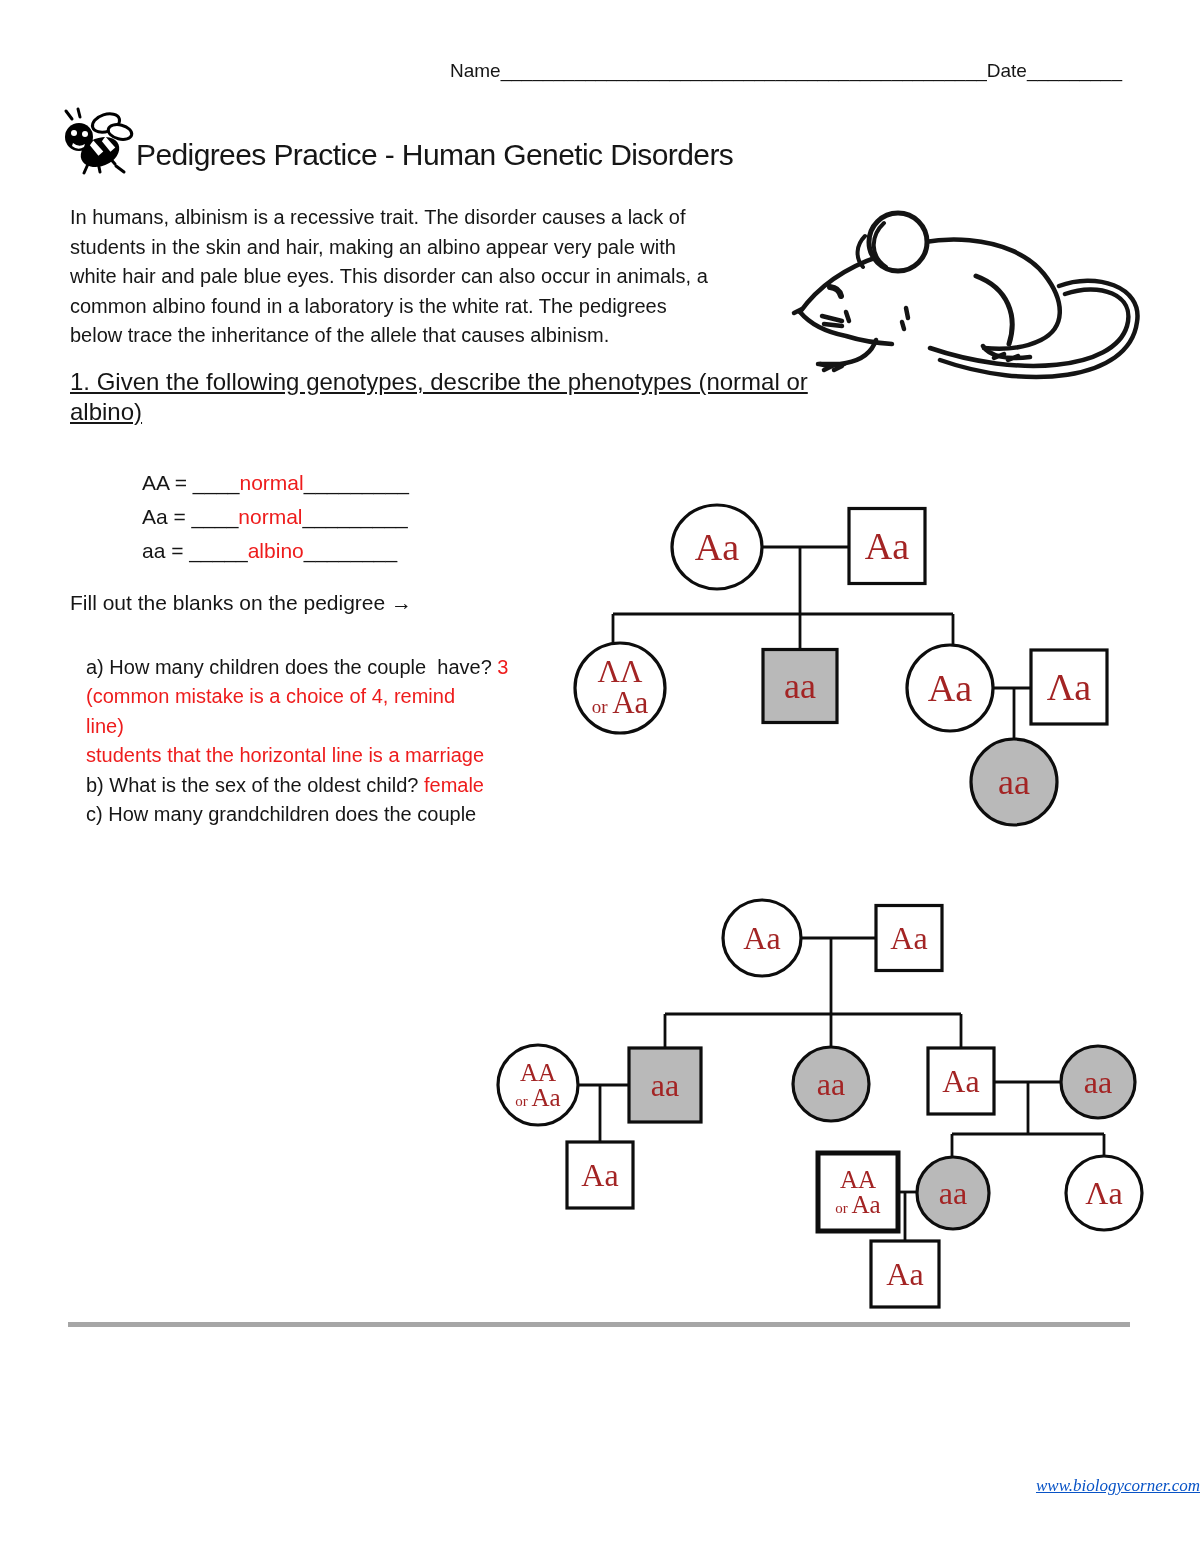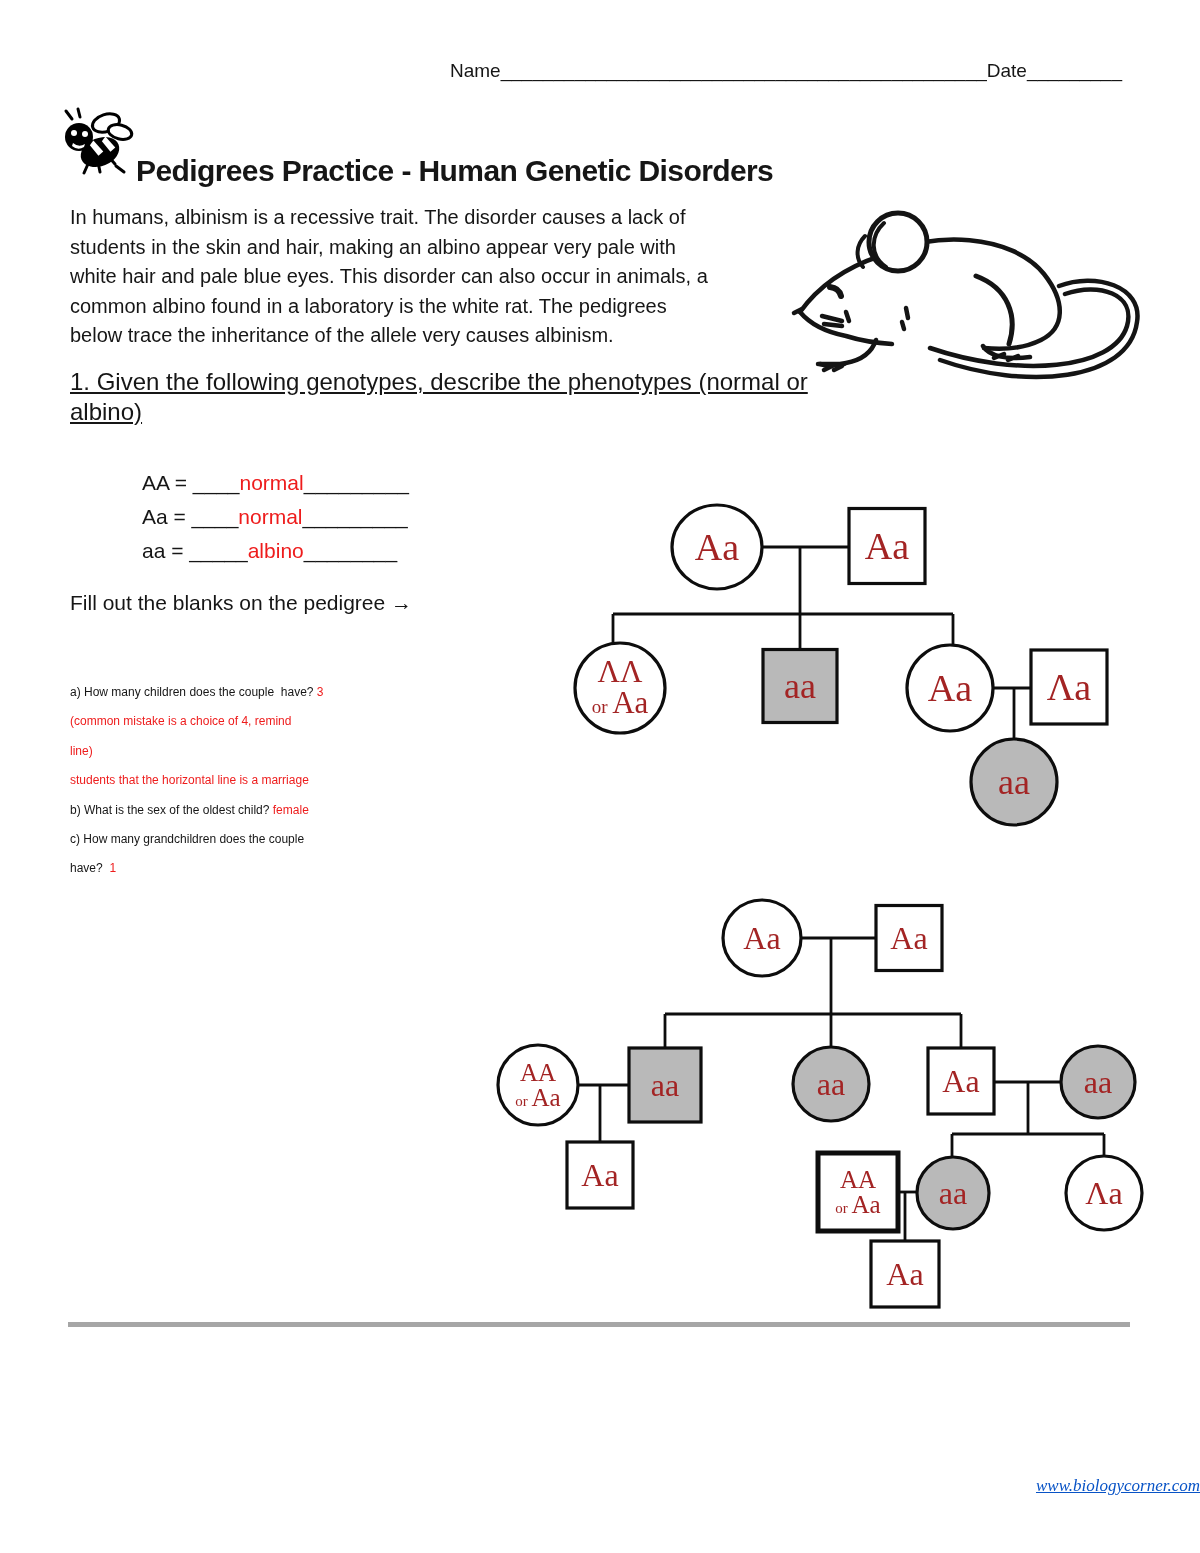--- a/index.html
+++ b/index.html
@@ -11,28 +11,28 @@
     --ink:#161616;
   }
   html,body{margin:0;padding:0;background:#ffffff;}
   #page{
     position:relative;width:1200px;height:1553px;background:#ffffff;
     font-family:"Liberation Sans",sans-serif;color:var(--ink);overflow:hidden;
   }
   .abs{position:absolute;}
   .red{color:var(--red);}
   #name-date{left:450px;top:60px;font-size:19px;letter-spacing:0;}
-  #title{left:136px;top:138px;font-size:30px;font-weight:bold;letter-spacing:-0.6px;margin-top:16px;}
+  #title{left:136px;top:138px;font-size:30px;font-weight:normal;letter-spacing:-0.6px;}
   #bee{left:58px;top:106px;width:80px;height:74px;}
   #intro{left:70px;top:203px;font-size:20px;line-height:29.6px;}
   #rat{left:780px;top:192px;width:360px;height:190px;}
   #question1{left:70px;top:367px;font-size:24px;line-height:29.6px;text-decoration:underline;}
   #genotypes{left:142px;top:466px;font-size:21px;line-height:34px;}
   #fill-blanks{left:70px;top:591px;font-size:21px;}
-  #questions{left:70px;top:653px;font-size:12px;line-height:29.4px;margin-top:25px;}
+  #questions{left:86px;top:653px;font-size:20px;line-height:29.4px;}
   #pedigree-svg{left:0;top:0;width:1200px;height:1553px;}
   #divider{left:68px;top:1322px;width:1062px;height:5px;background:var(--divider);}
   #question2{left:70px;top:1387px;font-size:20px;}
   #footer{left:0;top:1476px;width:1200px;text-align:right;font-size:17px;
           font-family:"Liberation Serif",serif;font-style:italic;}
   #footer a{color:var(--link);text-decoration:underline;cursor:pointer;}
   .tline{white-space:pre;}
   svg text{font-family:"Liberation Serif",serif;fill:var(--labelred);}
 </style>
 </head>
@@ -61,21 +61,21 @@
     <path d="M58 60 l8 6" stroke="#000" stroke-width="3" stroke-linecap="round"></path>
   </svg>
 
   <div id="title" class="abs">Pedigrees Practice - Human Genetic Disorders</div>
 
   <div id="intro" class="abs">
       <div class="tline"><span>In humans, </span><span style="font-weight: normal;">albinism</span><span> is a recessive trait. The disorder causes a lack of</span></div>
       <div class="tline"><span>students in the skin and hair, making an albino appear very pale with</span></div>
       <div class="tline"><span>white hair and pale blue eyes. This disorder can also occur in animals, a</span></div>
       <div class="tline"><span>common albino found in a laboratory is the white rat. The pedigrees</span></div>
-      <div class="tline"><span>below trace the inheritance of the allele very causes albinism.</span></div>
+      <div class="tline"><span>below trace the inheritance of the allele that causes albinism.</span></div>
     </div>
 
   <svg id="rat" class="abs" viewBox="0 0 360 190">
     <g stroke="#141414" fill="none" stroke-width="4.5" stroke-linecap="round" stroke-linejoin="round">
       <path d="M20 120 C 40 92 70 74 100 64 C 152 38 232 42 264 82 C 286 110 285 136 261 148 C 245 156 224 158 204 156" fill="#fff"></path>
       <path d="M20 120 C 30 132 46 140 66 144 C 82 149 96 151 112 152"></path>
       <path d="M14 121 l 8 -4"></path>
       <circle cx="118" cy="50" r="29" fill="#fff" stroke-width="5"></circle>
       <path d="M104 31 C 90 44 90 64 106 75" stroke-width="4"></path>
       <path d="M85 44 C 76 53 75 66 83 75" stroke-width="4"></path>
@@ -103,21 +103,20 @@
 
   <div id="fill-blanks" class="abs"><span>Fill out the blanks on the pedigree  →</span></div>
 
   <div id="questions" class="abs">
       <div class="tline"><span>a) How many children does the couple  have? </span><span class="red">3</span></div>
       <div class="tline"><span class="red">(common mistake is a choice of 4, remind</span></div>
       <div class="tline"><span class="red">line)</span></div>
       <div class="tline"><span class="red">students that the horizontal line is a marriage</span></div>
       <div class="tline"><span>b) What is the sex of the oldest child? </span><span class="red">female</span></div>
       <div class="tline"><span>c) How many grandchildren does the couple</span></div>
-      <div class="tline"><span>have?  </span><span class="red">1</span></div>
     </div>
 
   <svg id="pedigree-svg" class="abs" viewBox="0 0 1200 1553">
       <g>
         <line x1="762" y1="547" x2="849" y2="547" stroke="#0d0d0d" stroke-width="2.8"></line>
         <line x1="800" y1="547" x2="800" y2="614" stroke="#0d0d0d" stroke-width="2.8"></line>
         <line x1="613" y1="614" x2="953" y2="614" stroke="#0d0d0d" stroke-width="2.8"></line>
         <line x1="613" y1="614" x2="613" y2="645" stroke="#0d0d0d" stroke-width="2.8"></line>
         <line x1="800" y1="614" x2="800" y2="650" stroke="#0d0d0d" stroke-width="2.8"></line>
         <line x1="953" y1="614" x2="953" y2="646" stroke="#0d0d0d" stroke-width="2.8"></line>

